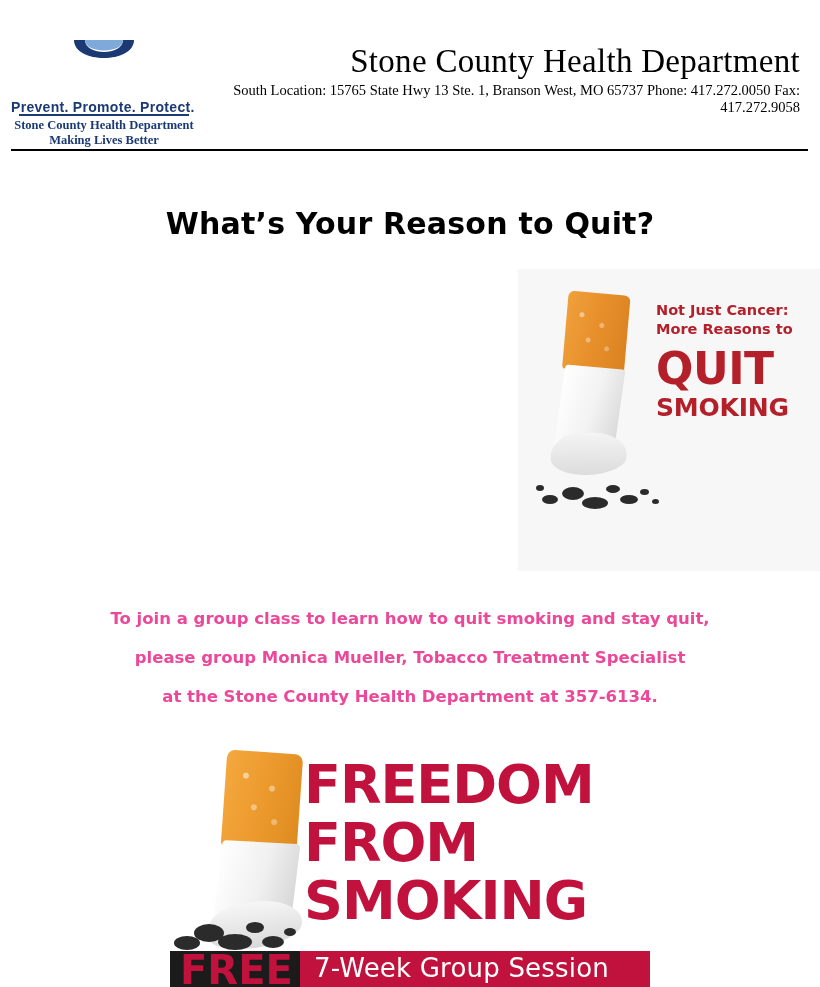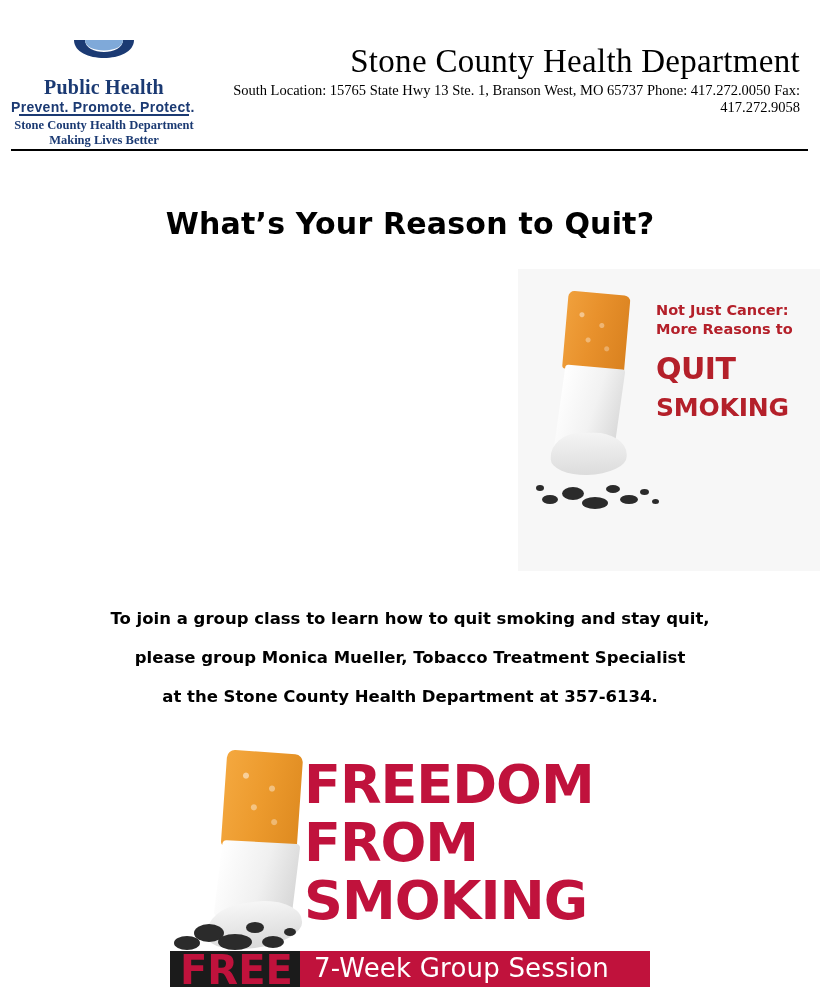--- a/index.html
+++ b/index.html
@@ -156,21 +156,21 @@
     width: 158px;
     font-family: "DejaVu Sans", sans-serif;
   }
   .pt-small {
     font-size: 14.5px;
     font-weight: bold;
     color: #b4202a;
     line-height: 19px;
   }
   .pt-quit {
-    font-size: 30px;
+    font-size: 44px;
     font-weight: bold;
     color: #b4202a;
     line-height: 50px;
     letter-spacing: -0.5px;
     margin-top: 5px;
   }
   .pt-smoking {
     font-size: 25px;
     font-weight: bold;
     color: #b4202a;
@@ -234,21 +234,21 @@
   }
 
   
   .bodycopy {
     margin-top: 28px;
     text-align: center;
     font-family: "DejaVu Sans", sans-serif;
     font-weight: bold;
     font-size: 16.5px;
     line-height: 39px;
-    color: #000000;
+    color: #ec4899;
   }
 
   
   .ffs-wrap {
     margin-top: 22px;
     display: flex;
     justify-content: center;
   }
   .ffs {
     position: relative;
@@ -357,21 +357,20 @@
 </head>
 <body>
 
 <div class="letterhead">
 
   <div class="logo-box">
     <svg class="logo-swoosh" viewBox="0 0 66 40">
       <path d="M3 2 C3 26, 63 26, 63 2 L52 2 C52 18, 14 18, 14 2 Z" fill="#1b3a73"></path>
       <path d="M14 2 C14 16, 52 16, 52 2 Z" fill="#7fa9d9"></path>
     </svg>
-    <div class="logo-ph">Public Health</div>
     <div class="logo-tag">Prevent. Promote. Protect.</div>
     <div class="logo-rule"></div>
     <div class="logo-dept">Stone County Health Department</div>
     <div class="logo-motto">Making Lives Better</div>
   </div>
 
   <div class="org-block">
     <div class="org-title">Stone County Health Department</div>
     <div class="org-line">South Location: 15765 State Hwy 13 Ste. 1, Branson West, MO 65737 Phone: 417.272.0050 Fax: 417.272.9058</div>
   </div>

